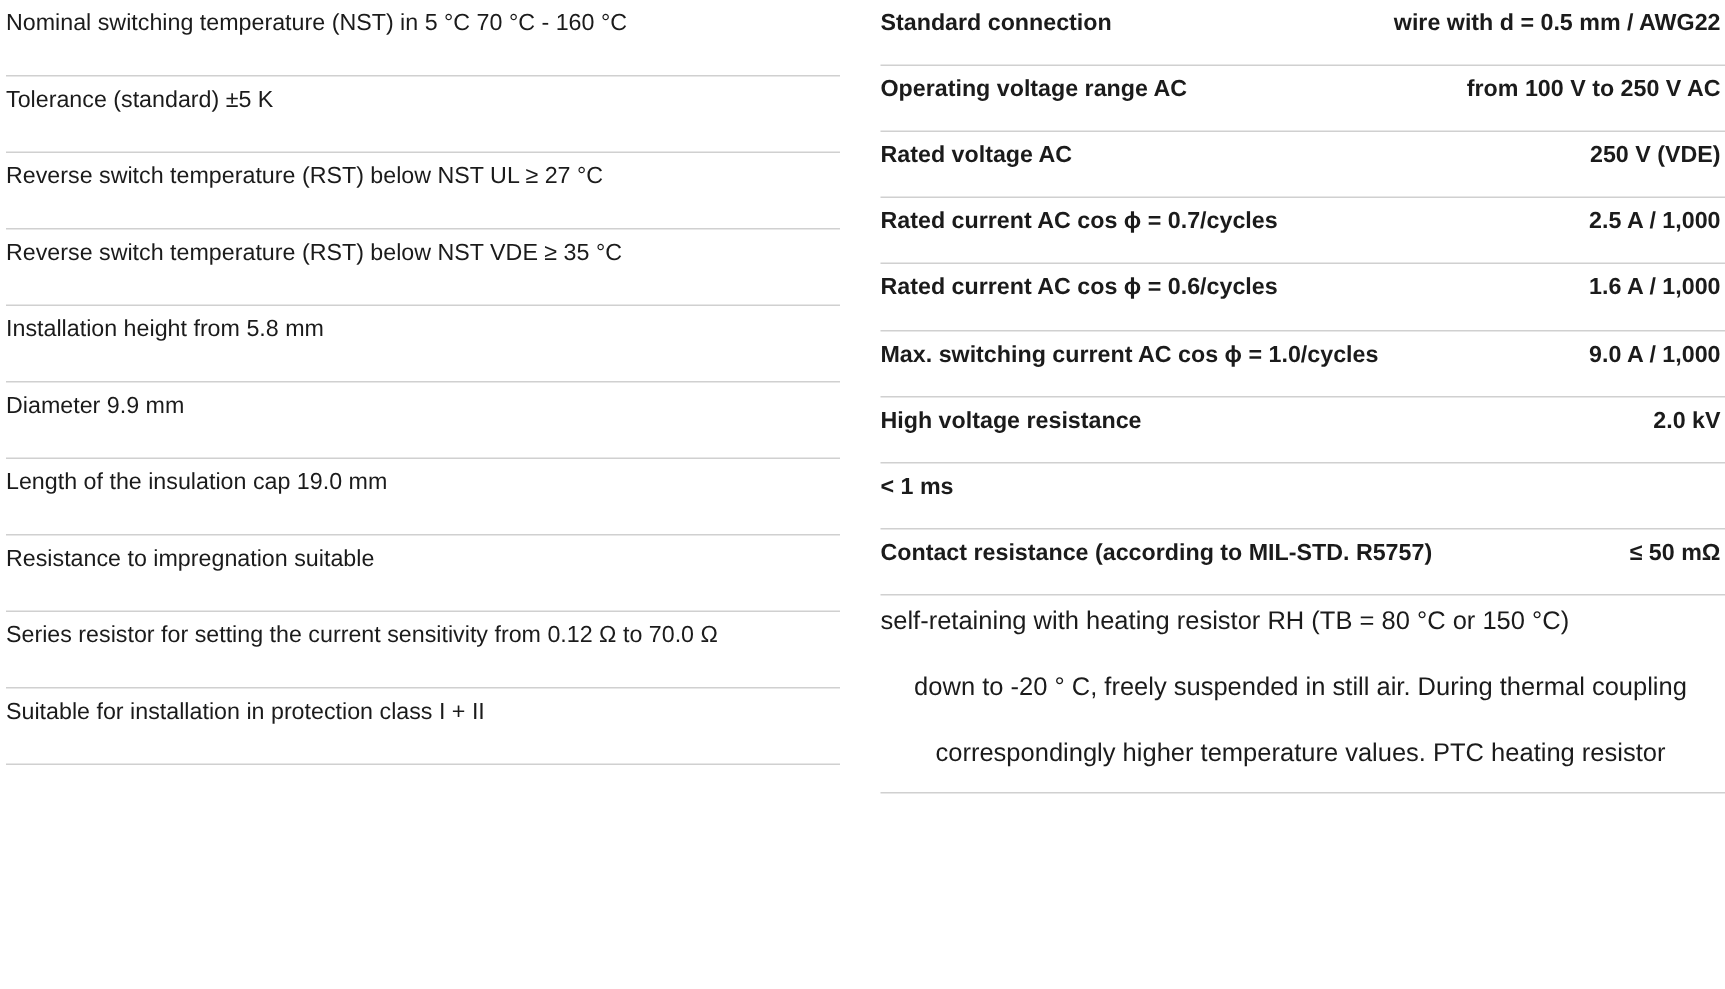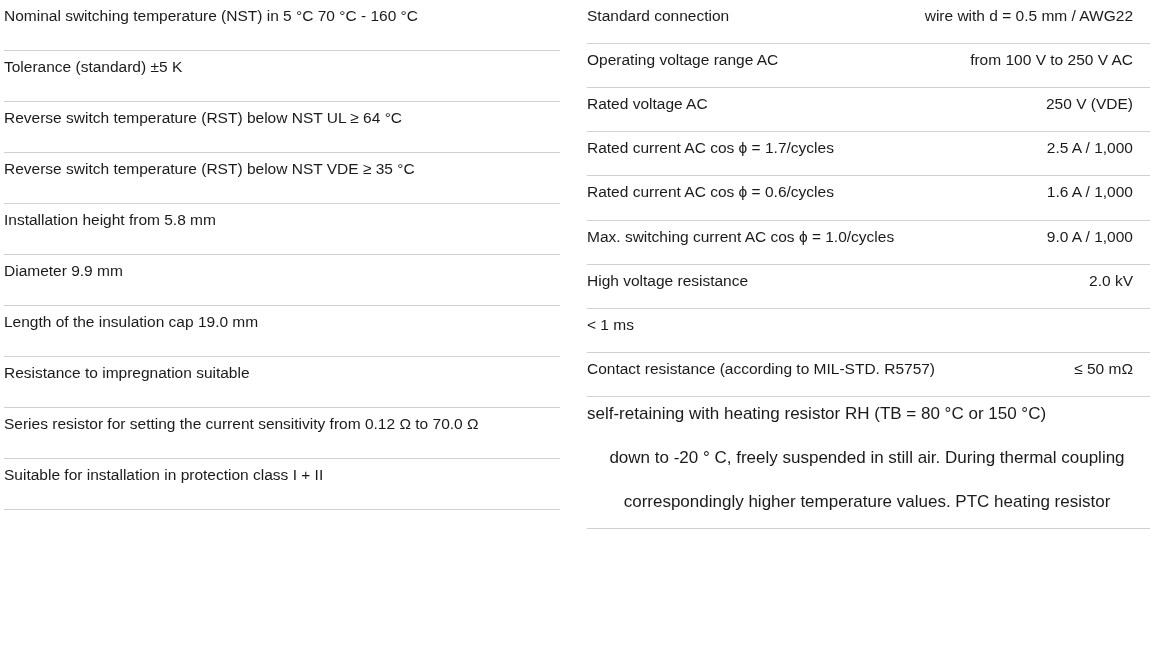--- a/index.html
+++ b/index.html
@@ -52,21 +52,22 @@
   .spec-row .value {
     padding-top: 7px;
     text-align: right;
     white-space: nowrap;
   }
   .col-left .spec-row {
     padding-left: 0;
   }
   .col-right .spec-row {
     padding-left: 0;
-    padding-right: 17px;
+    padding-right: 3px;
+    font-weight: bold;
   }
   .note-row {
     border-bottom: none;
     height: 51px;
     font-size: 17px;
     line-height: 1.2;
     display: flex;
     align-items: baseline;
   }
   .note-row .note-text {
@@ -88,21 +89,21 @@
 <div class="spec-sheet">
 
   <div class="column col-left">
     <div class="spec-row">
       <span class="label">Nominal switching temperature (NST) in 5 °C 70 °C - 160 °C</span>
     </div>
     <div class="spec-row">
       <span class="label">Tolerance (standard) ±5 K</span>
     </div>
     <div class="spec-row">
-      <span class="label">Reverse switch temperature (RST) below NST UL ≥ 64 °C</span>
+      <span class="label">Reverse switch temperature (RST) below NST UL ≥ 27 °C</span>
     </div>
     <div class="spec-row">
       <span class="label">Reverse switch temperature (RST) below NST VDE ≥ 35 °C</span>
     </div>
     <div class="spec-row">
       <span class="label">Installation height from 5.8 mm</span>
     </div>
     <div class="spec-row">
       <span class="label">Diameter 9.9 mm</span>
     </div>
@@ -130,21 +131,21 @@
     </div>
     <div class="spec-row">
       <span class="label">Operating voltage range AC</span>
       <span class="value">from 100 V to 250 V AC</span>
     </div>
     <div class="spec-row">
       <span class="label">Rated voltage AC</span>
       <span class="value">250 V (VDE)</span>
     </div>
     <div class="spec-row">
-      <span class="label">Rated current AC cos ϕ = 1.7/cycles</span>
+      <span class="label">Rated current AC cos ϕ = 0.7/cycles</span>
       <span class="value">2.5 A / 1,000</span>
     </div>
     <div class="spec-row">
       <span class="label">Rated current AC cos ϕ = 0.6/cycles</span>
       <span class="value">1.6 A / 1,000</span>
     </div>
     <div class="spec-row">
       <span class="label">Max. switching current AC cos ϕ = 1.0/cycles</span>
       <span class="value">9.0 A / 1,000</span>
     </div>

